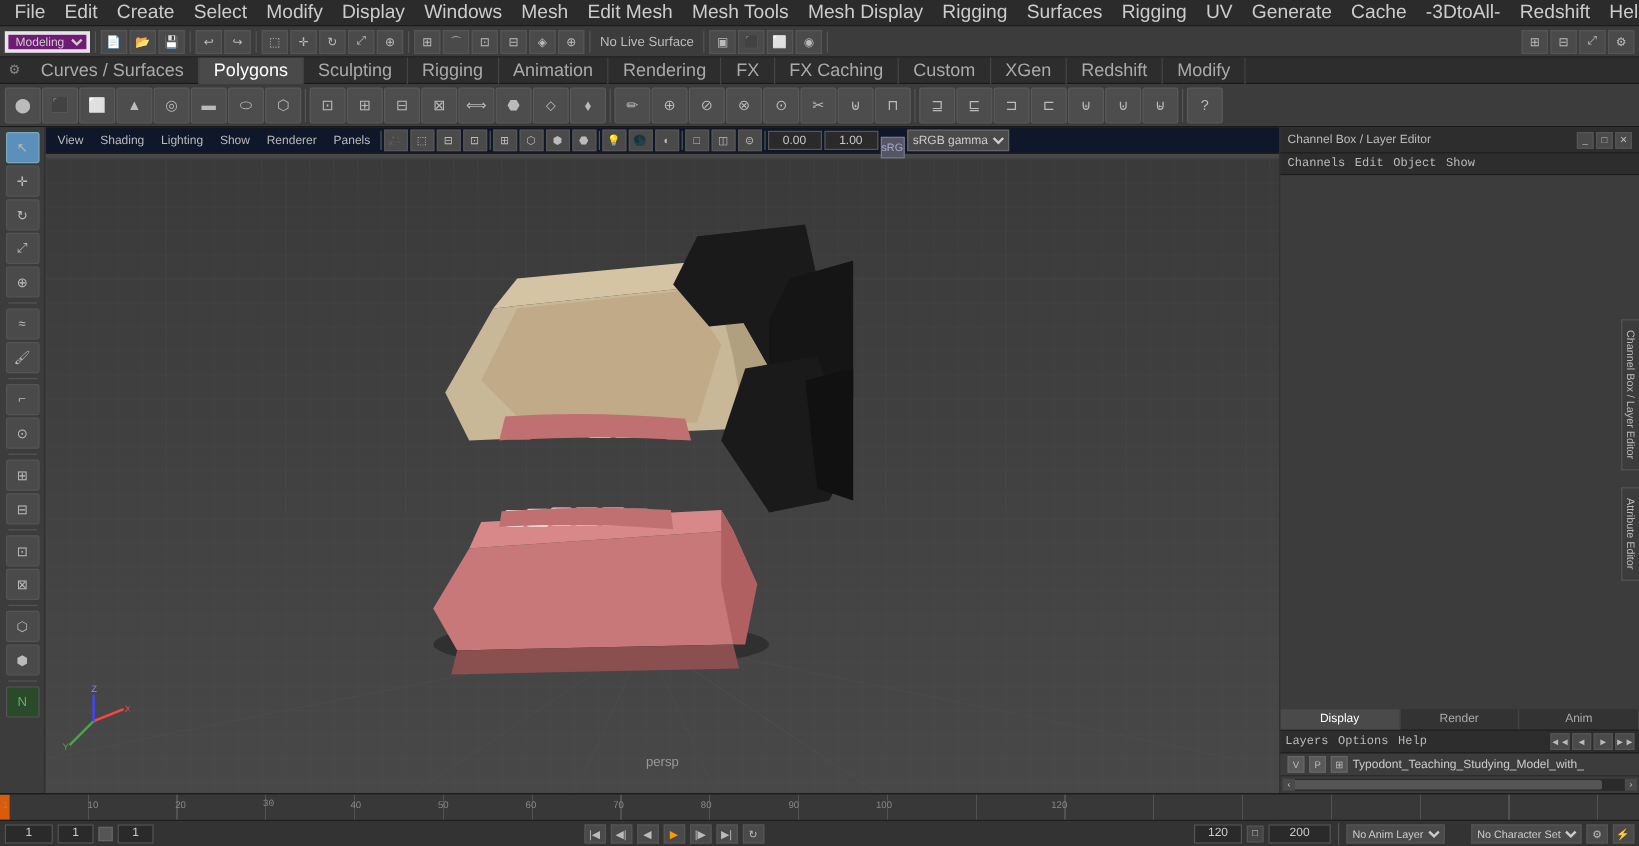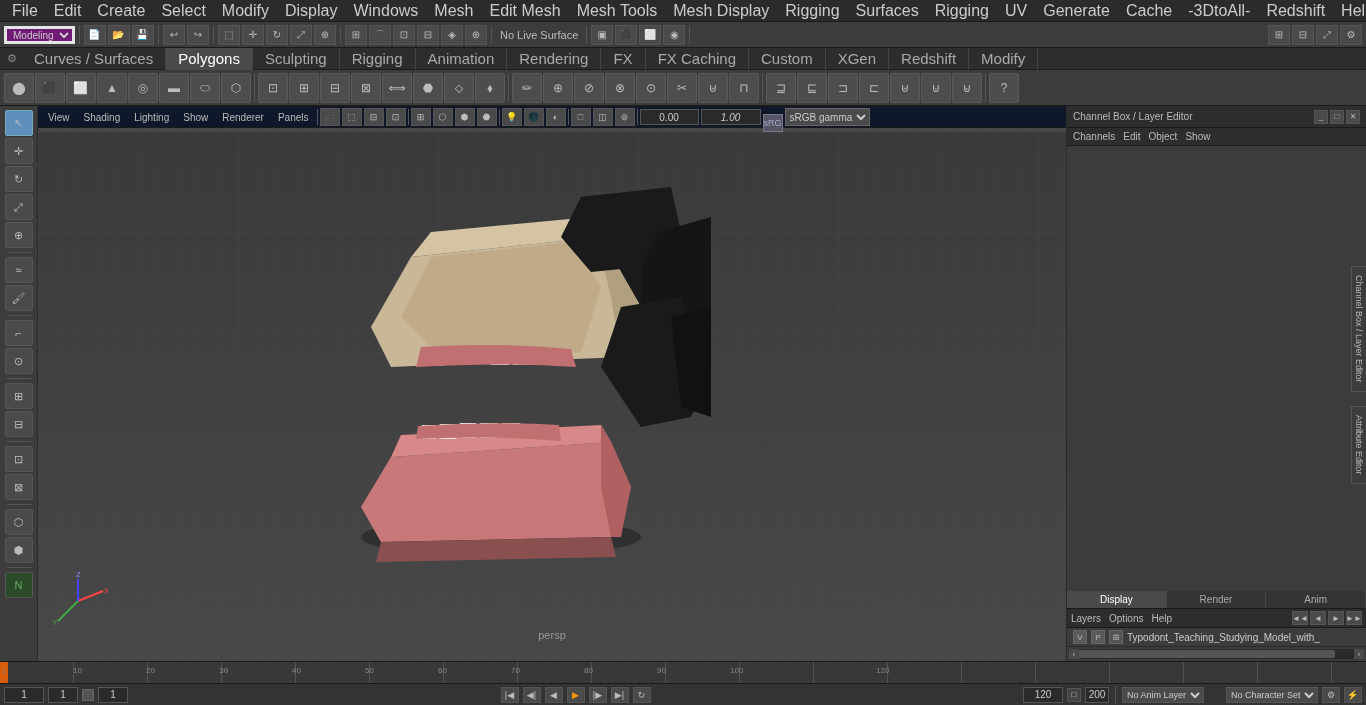--- a/index.html
+++ b/index.html
@@ -39,21 +39,21 @@
 
     
     #channel-box { width: 300px; background: #3c3c3c; border-left: 1px solid #2a2a2a; display: flex; flex-direction: column; }
     #cb-header { display: flex; align-items: center; justify-content: space-between; background: #2d2d2d; padding: 2px 6px; height: 22px; border-bottom: 1px solid #1a1a1a; }
     #cb-title { color: #bbb; font-size: 10px; }
     #cb-controls { display: flex; gap: 2px; }
     #cb-tabs { display: flex; background: #333; border-bottom: 1px solid #1a1a1a; }
     .cb-tab { flex: 1; text-align: center; padding: 3px 0; font-size: 10px; color: #aaa; cursor: pointer; border-right: 1px solid #444; }
     .cb-tab.active { background: #4a4a4a; color: #fff; }
     #cb-menu-row { display: flex; gap: 8px; padding: 3px 6px; background: #2d2d2d; border-bottom: 1px solid #1a1a1a; }
-    .cb-menu { font-size: 10px; color: #bbb; cursor: pointer; }
+    .cb-menu { font-size: 10px; color: #bbb; cursor: pointer; font-family: Liberation Mono, monospace; }
     .layers-nav-btn { width: 16px; height: 14px; background: #4a4a4a; border: 1px solid #555; display: flex; align-items: center; justify-content: center; cursor: pointer; font-size: 8px; color: #bbb; }
     #layer-row { display: flex; align-items: center; padding: 2px 6px; background: #3c3c3c; gap: 4px; border-bottom: 1px solid #2a2a2a; }
     .layer-vis { width: 14px; height: 14px; background: #5a5a5a; border: 1px solid #666; display: flex; align-items: center; justify-content: center; font-size: 8px; color: #bbb; cursor: pointer; }
     .layer-name { font-size: 10px; color: #ccc; flex: 1; white-space: nowrap; overflow: hidden; text-overflow: ellipsis; }
     #cb-scrollbar { position: relative; height: 12px; background: #2a2a2a; margin: 0 2px; border-radius: 2px; }
 
     
     #view-toolbar { height: 22px; background: #0f172a; display: flex; align-items: center; padding: 0 4px; gap: 2px; border-top: 1px solid #1a1a1a; border-bottom: 1px solid #1a1a1a; }
     .vt-menu { font-size: 10px; color: #bbb; padding: 0 6px; cursor: pointer; }
     .vt-sep { width: 1px; height: 16px; background: #555; }
@@ -249,22 +249,22 @@
         <div class="vt-btn">⬣</div>
         <div class="vt-sep"></div>
         <div class="vt-btn">💡</div>
         <div class="vt-btn">🌑</div>
         <div class="vt-btn">◐</div>
         <div class="vt-sep"></div>
         <div class="vt-btn">□</div>
         <div class="vt-btn">◫</div>
         <div class="vt-btn">⊜</div>
         <div class="vt-sep"></div>
-        <input class="vt-input" type="text" value="0.00" style="width: 59px;">
-        <input class="vt-input" type="text" value="1.00" style="width: 60px; font-style: italic;">
+        <input class="vt-input" type="text" value="0.00" style="width: 45px;">
+        <input class="vt-input" type="text" value="1.00" style="width: 45px;">
         <div class="vt-btn" style="width:20px; background:#556; border-color:#778; color:#aac;margin-top:12px;">sRG</div>
         <select class="vt-dropdown">
           <option>sRGB gamma</option>
         </select>
       </div>
 
       <div style="position:absolute; top:26px; left:0; right:0; bottom:0; background:linear-gradient(180deg, #3a3a3a 0%, #484848 100%);">
 
         <svg style="position:absolute; top:0; left:0; width:100%; height:100%;" xmlns="http://www.w3.org/2000/svg">
           <defs>
@@ -449,21 +449,21 @@
     <div class="pb-btn">|◀</div>
     <div class="pb-btn">◀|</div>
     <div class="pb-btn">◀</div>
     <div class="pb-btn" style="color:#f90;">▶</div>
     <div class="pb-btn">|▶</div>
     <div class="pb-btn">▶|</div>
     <div class="pb-btn">↻</div>
     <div id="playback-spacer" style="flex:1;"></div>
     <input class="pb-frame-end" type="text" value="120" style="width: 40px;">
     <div style="width:14px; height:14px; background:#444; border:1px solid #555; display:flex; align-items:center; justify-content:center; font-size:8px;">□</div>
-    <input class="pb-frame-end" type="text" value="200" style="width: 24px;">
+    <input class="pb-frame-end" type="text" value="200" style="width: 52px;">
     <div class="tb-sep"></div>
     <select class="pb-select">
       <option>No Anim Layer</option>
     </select>
     <div style="width:14px; height:14px;"></div>
     <select class="pb-select">
       <option>No Character Set</option>
     </select>
     <div class="pb-btn">⚙</div>
     <div class="pb-btn">⚡</div>

